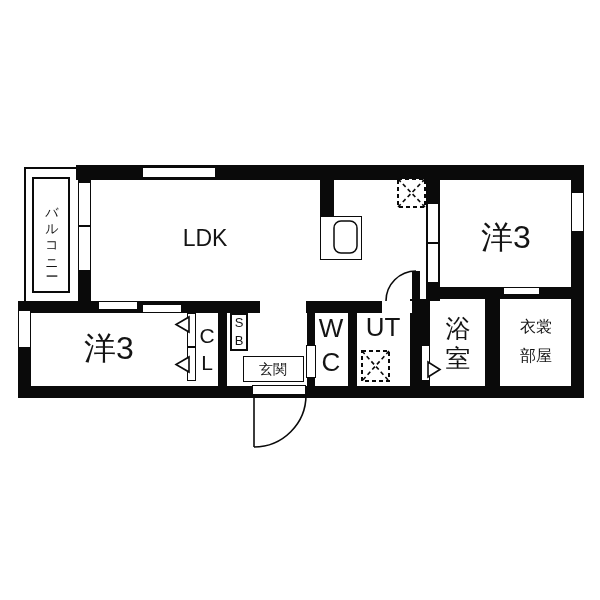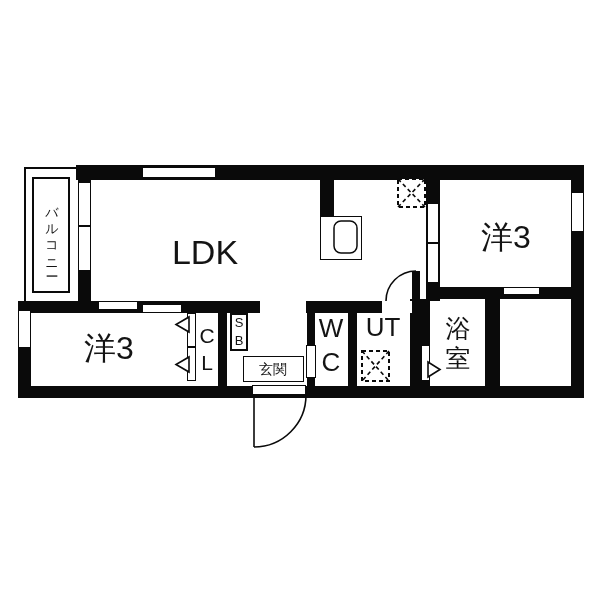--- a/index.html
+++ b/index.html
@@ -87,28 +87,30 @@
       <path d="M 306 395 A 52 52 0 0 1 254 447"></path>
       <line x1="254" y1="395" x2="254" y2="447"></line>
     </g>
 
     <polygon points="428,362 428,377 440,369.5" fill="#ffffff" stroke="#0a0a0a" stroke-width="1.6"></polygon>
 
     <polygon points="189,317 189,332 176,324.5" fill="#ffffff" stroke="#0a0a0a" stroke-width="1.6"></polygon>
     <polygon points="189,357 189,372 176,364.5" fill="#ffffff" stroke="#0a0a0a" stroke-width="1.6"></polygon>
   </svg>
 
-  <div class="label" style="left:205px;top:253px;font-size:34px;text-align:right;">LDK</div>
+  <div class="label" style="left:205px;top:238px;font-size:23px;text-align:right;">LDK</div>
   <div class="label" style="left:506px;top:237px;font-size:32px;">洋3</div>
   <div class="label" style="left:109px;top:348px;font-size:32px;">洋3</div>
   <div class="label vertical" style="left:51px;top:235px;font-size:13px;">バルコニー</div>
   <div class="label" style="left:207px;top:349px;font-size:21px;line-height:1.3;">C
 L</div>
   <div class="label" style="left:239px;top:332px;font-size:13px;line-height:1.4;">S
 B</div>
   <div class="label" style="left:273px;top:369px;font-size:14px;">玄関</div>
   <div class="label" style="left:331px;top:346px;font-size:26px;line-height:1.3;">W
 C</div>
   <div class="label" style="left:383px;top:328px;font-size:26px;">UT</div>
   <div class="label" style="left:458px;top:343px;font-size:25px;line-height:1.2;">浴
 室</div>
+  <div class="label" style="left:536px;top:342px;font-size:16px;line-height:1.8;">衣裳
+部屋</div>
 
 </div>
 
 </body></html>

